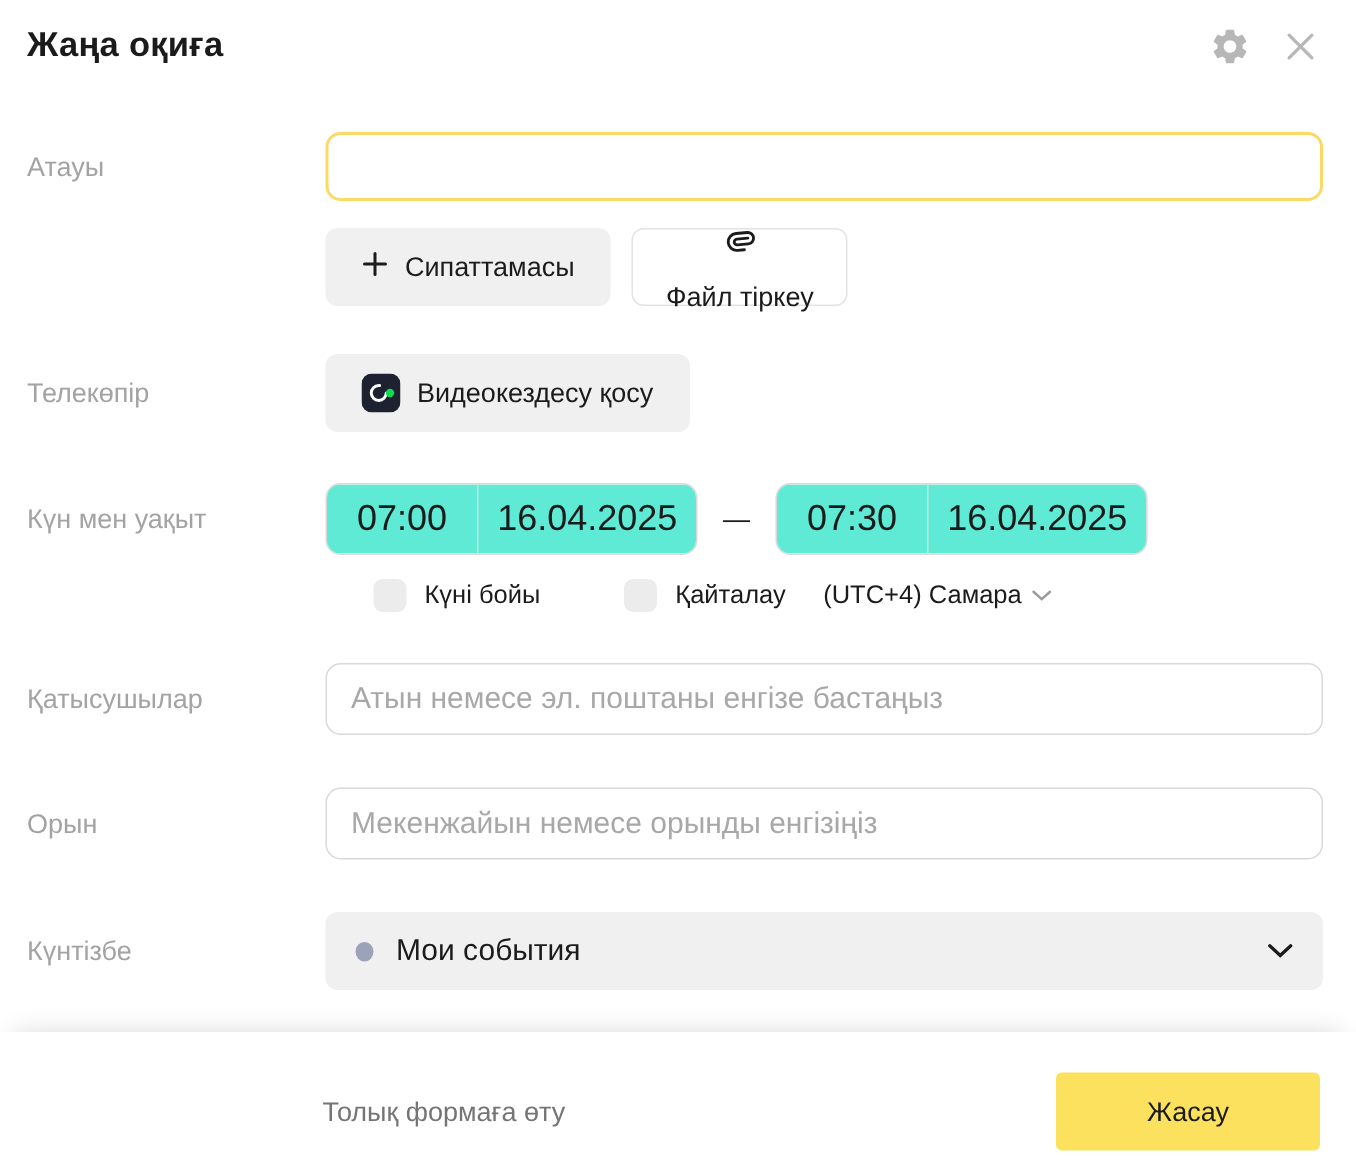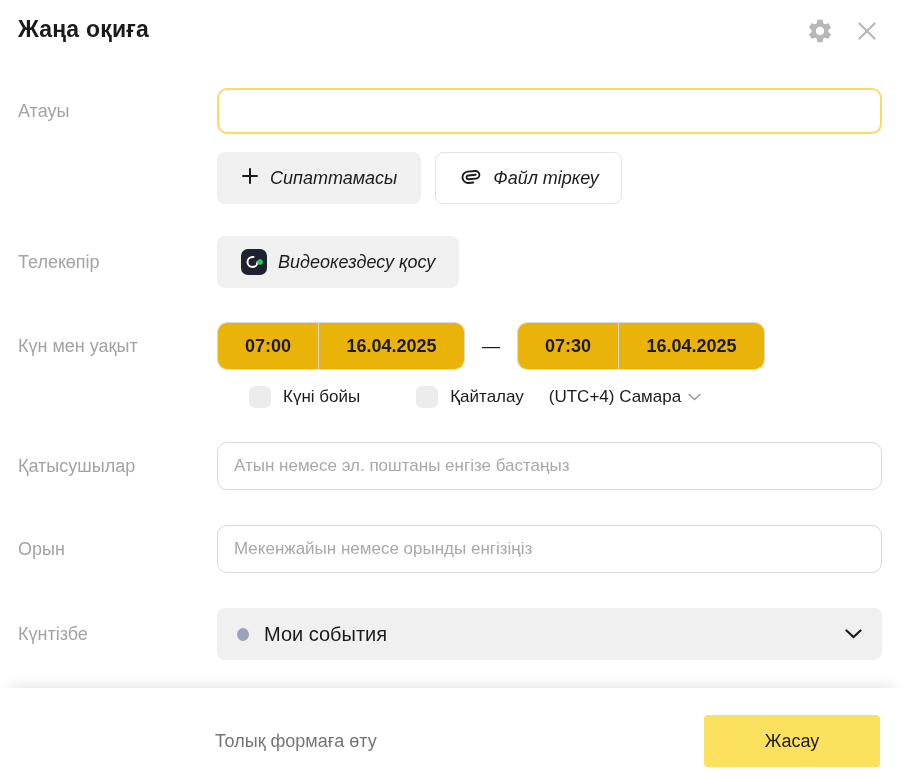--- a/index.html
+++ b/index.html
@@ -34,36 +34,35 @@
   .mt-part{margin-top:34px;}
   .mt-loc{margin-top:35px;}
   .mt-cal{margin-top:35px;}
 
   .name-input{
     flex:1;height:46px;border:2px solid var(--focus-yellow);border-radius:10px;
     outline:none;font-size:18px;padding:0 14px;color:var(--ink);
   }
   .text-input{
     flex:1;height:48px;border:1px solid var(--border-gray);border-radius:10px;
-    outline:none;font-size:17px;padding:0 16px;color:var(--ink);
+    outline:none;font-size:20px;padding:0 16px;color:var(--ink);
   }
   .text-input::placeholder{color:#a8a8a8;opacity:1;}
 
   .btn{
     height:52px;border-radius:8px;display:inline-flex;align-items:center;justify-content:center;
     gap:11px;font-size:18px;color:var(--ink);cursor:pointer;border:none;
     font-family:inherit;
-    font-style:italic;
   }
   .btn-gray{background:var(--gray-btn);padding:0 24px;}
-  .btn-white{background:#fff;border:1px solid #e3e3e3;padding:0 22px;}
+  .btn-white{background:#fff;border:1px solid #e3e3e3;padding:0 22px;flex-direction:column;}
   .btn-gap{margin-left:14px;}
 
   .dt-group{display:flex;border:1px solid var(--border-gray);border-radius:10px;height:48px;overflow:hidden;}
-  .dt-cell{display:flex;align-items:center;justify-content:center;font-size:18px;cursor:pointer;background:#eab308;font-weight:bold;}
+  .dt-cell{display:flex;align-items:center;justify-content:center;font-size:24px;cursor:pointer;background:#5eead4;}
   .dt-time{width:101px;border-right:1px solid var(--border-gray);}
   .dt-date{width:145px;}
   .dt-sep{margin:0 17px;font-size:18px;color:var(--ink);}
 
   .cb-group{display:flex;align-items:center;cursor:pointer;padding-left:32px;}
   .checkbox{width:22px;height:22px;border-radius:6px;background:#ececec;flex:0 0 auto;}
   .cb-label{margin-left:12px;font-size:17px;color:var(--ink);}
   .cb-gap{margin-left:24px;}
   .tz{margin-left:25px;display:flex;align-items:center;font-size:17px;color:var(--ink);cursor:pointer;}
   .tz .chev{margin-left:7px;display:flex;}

